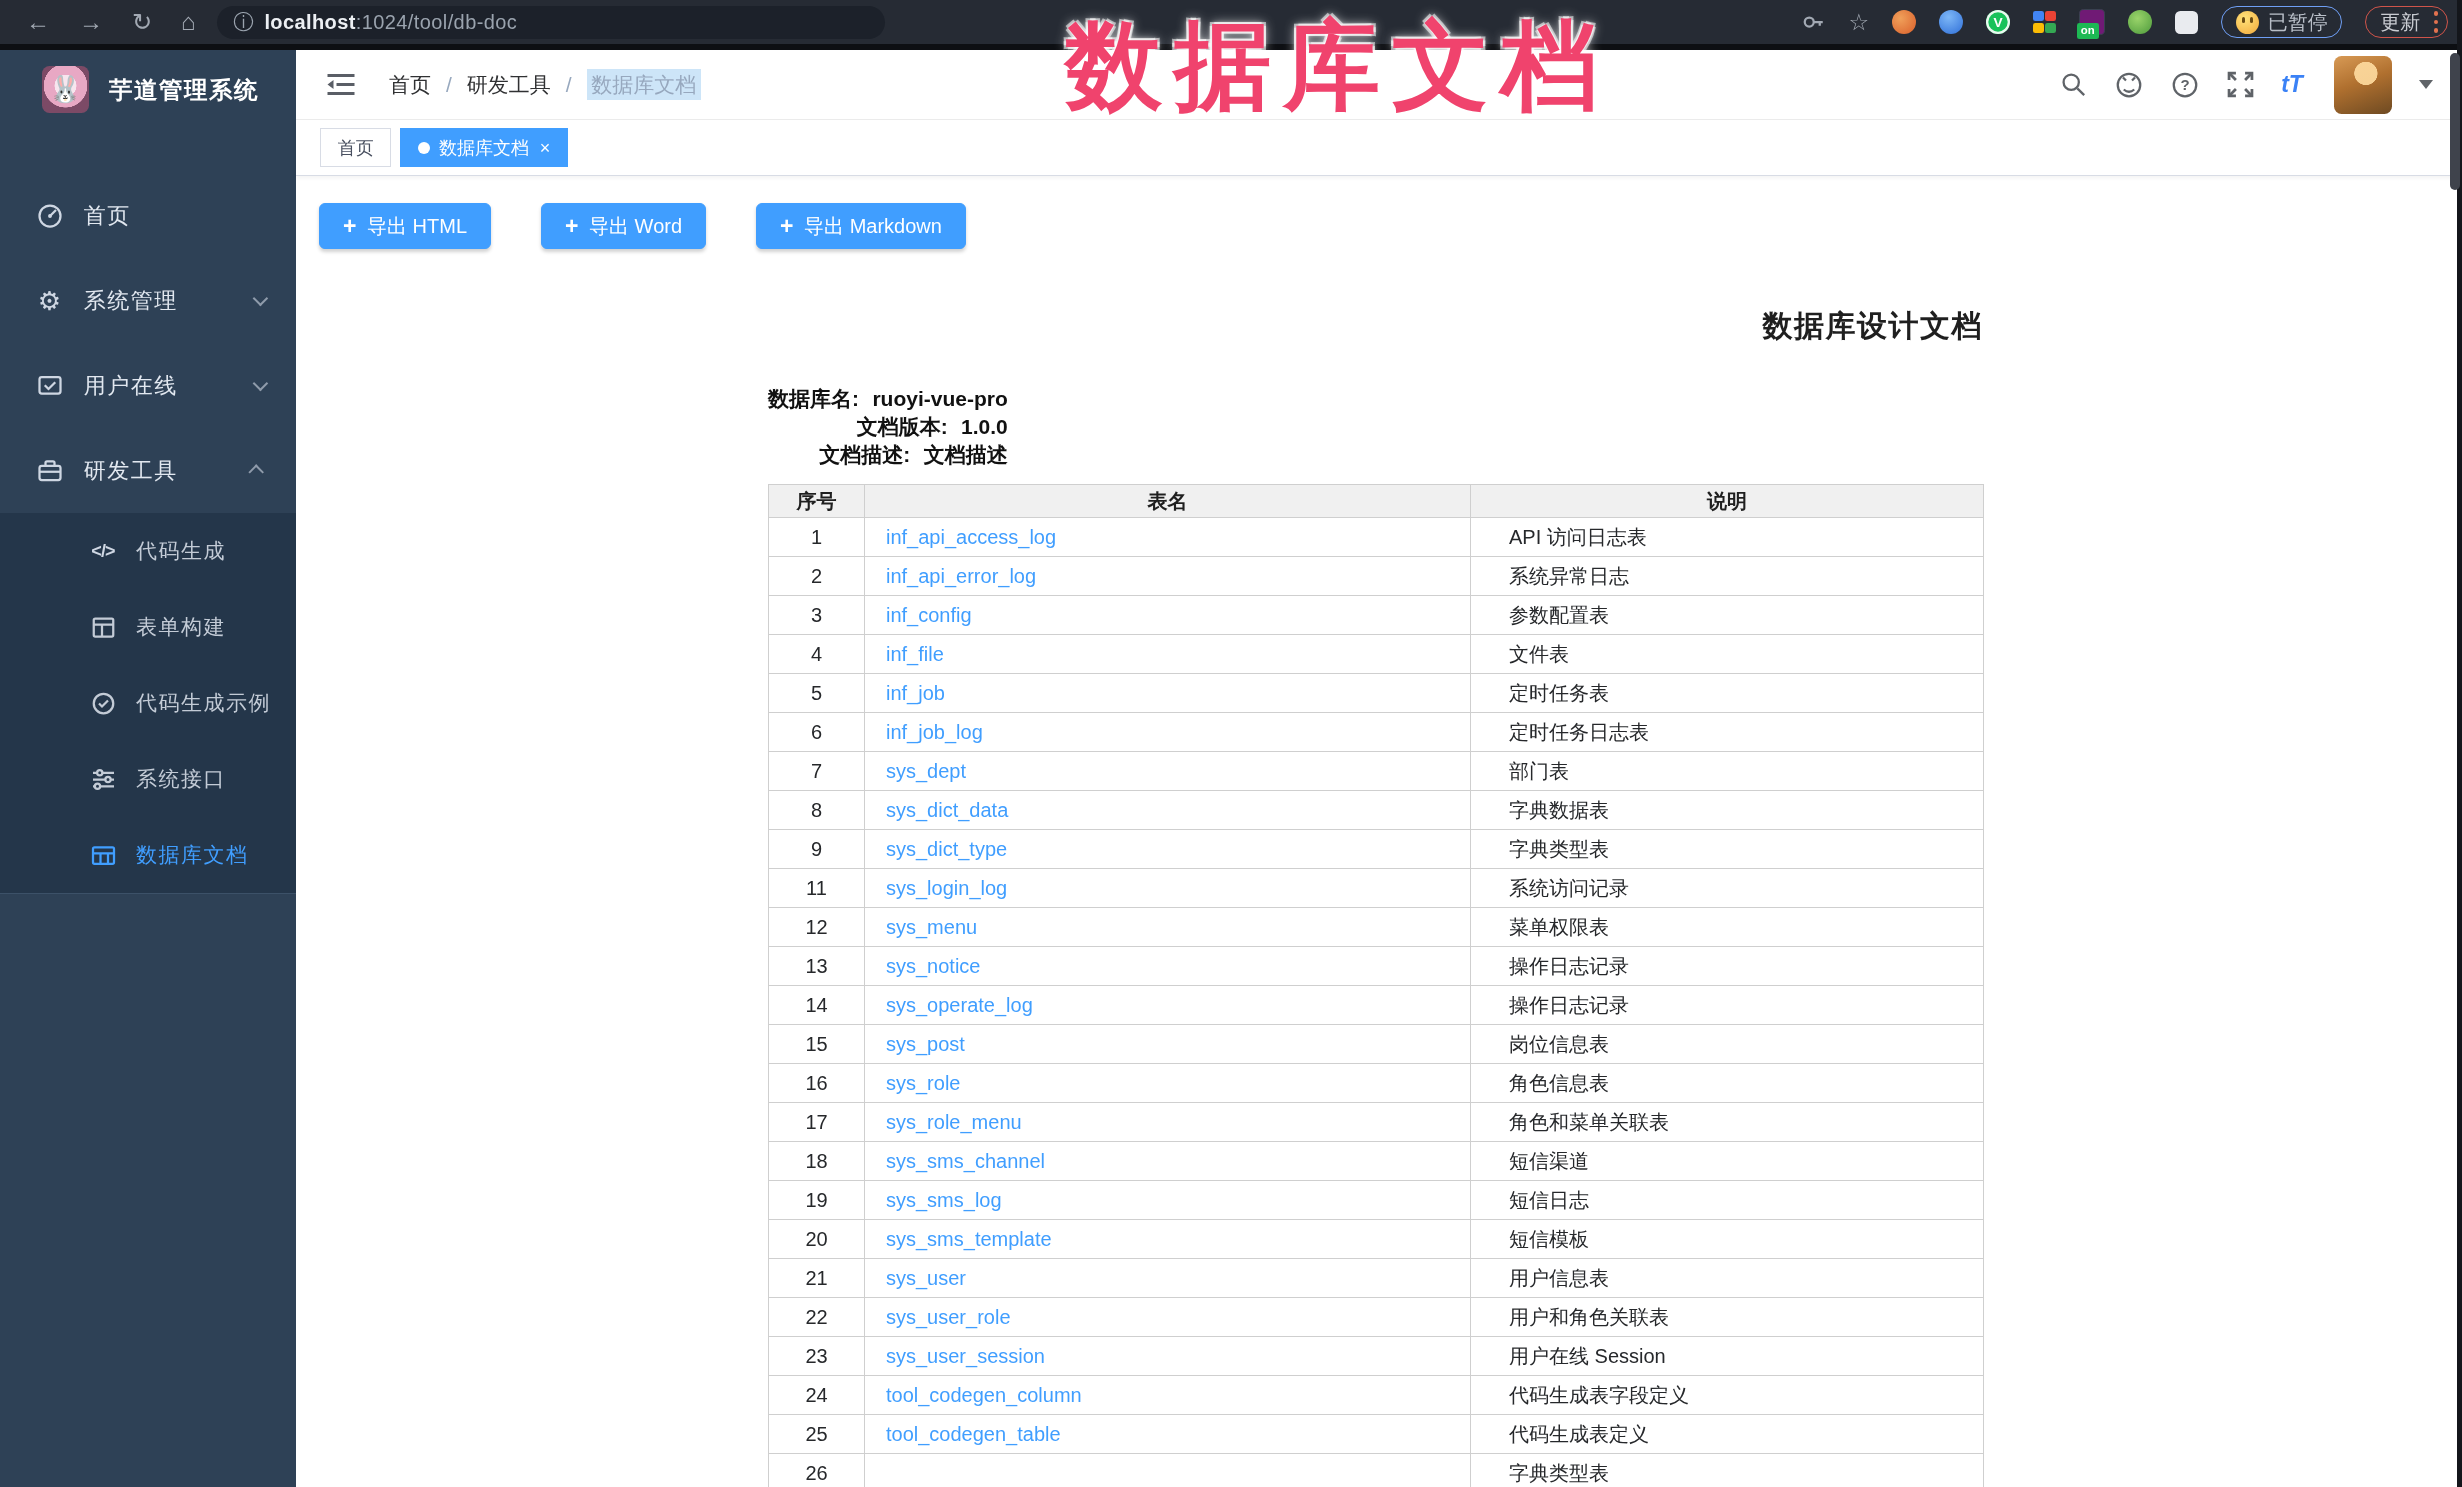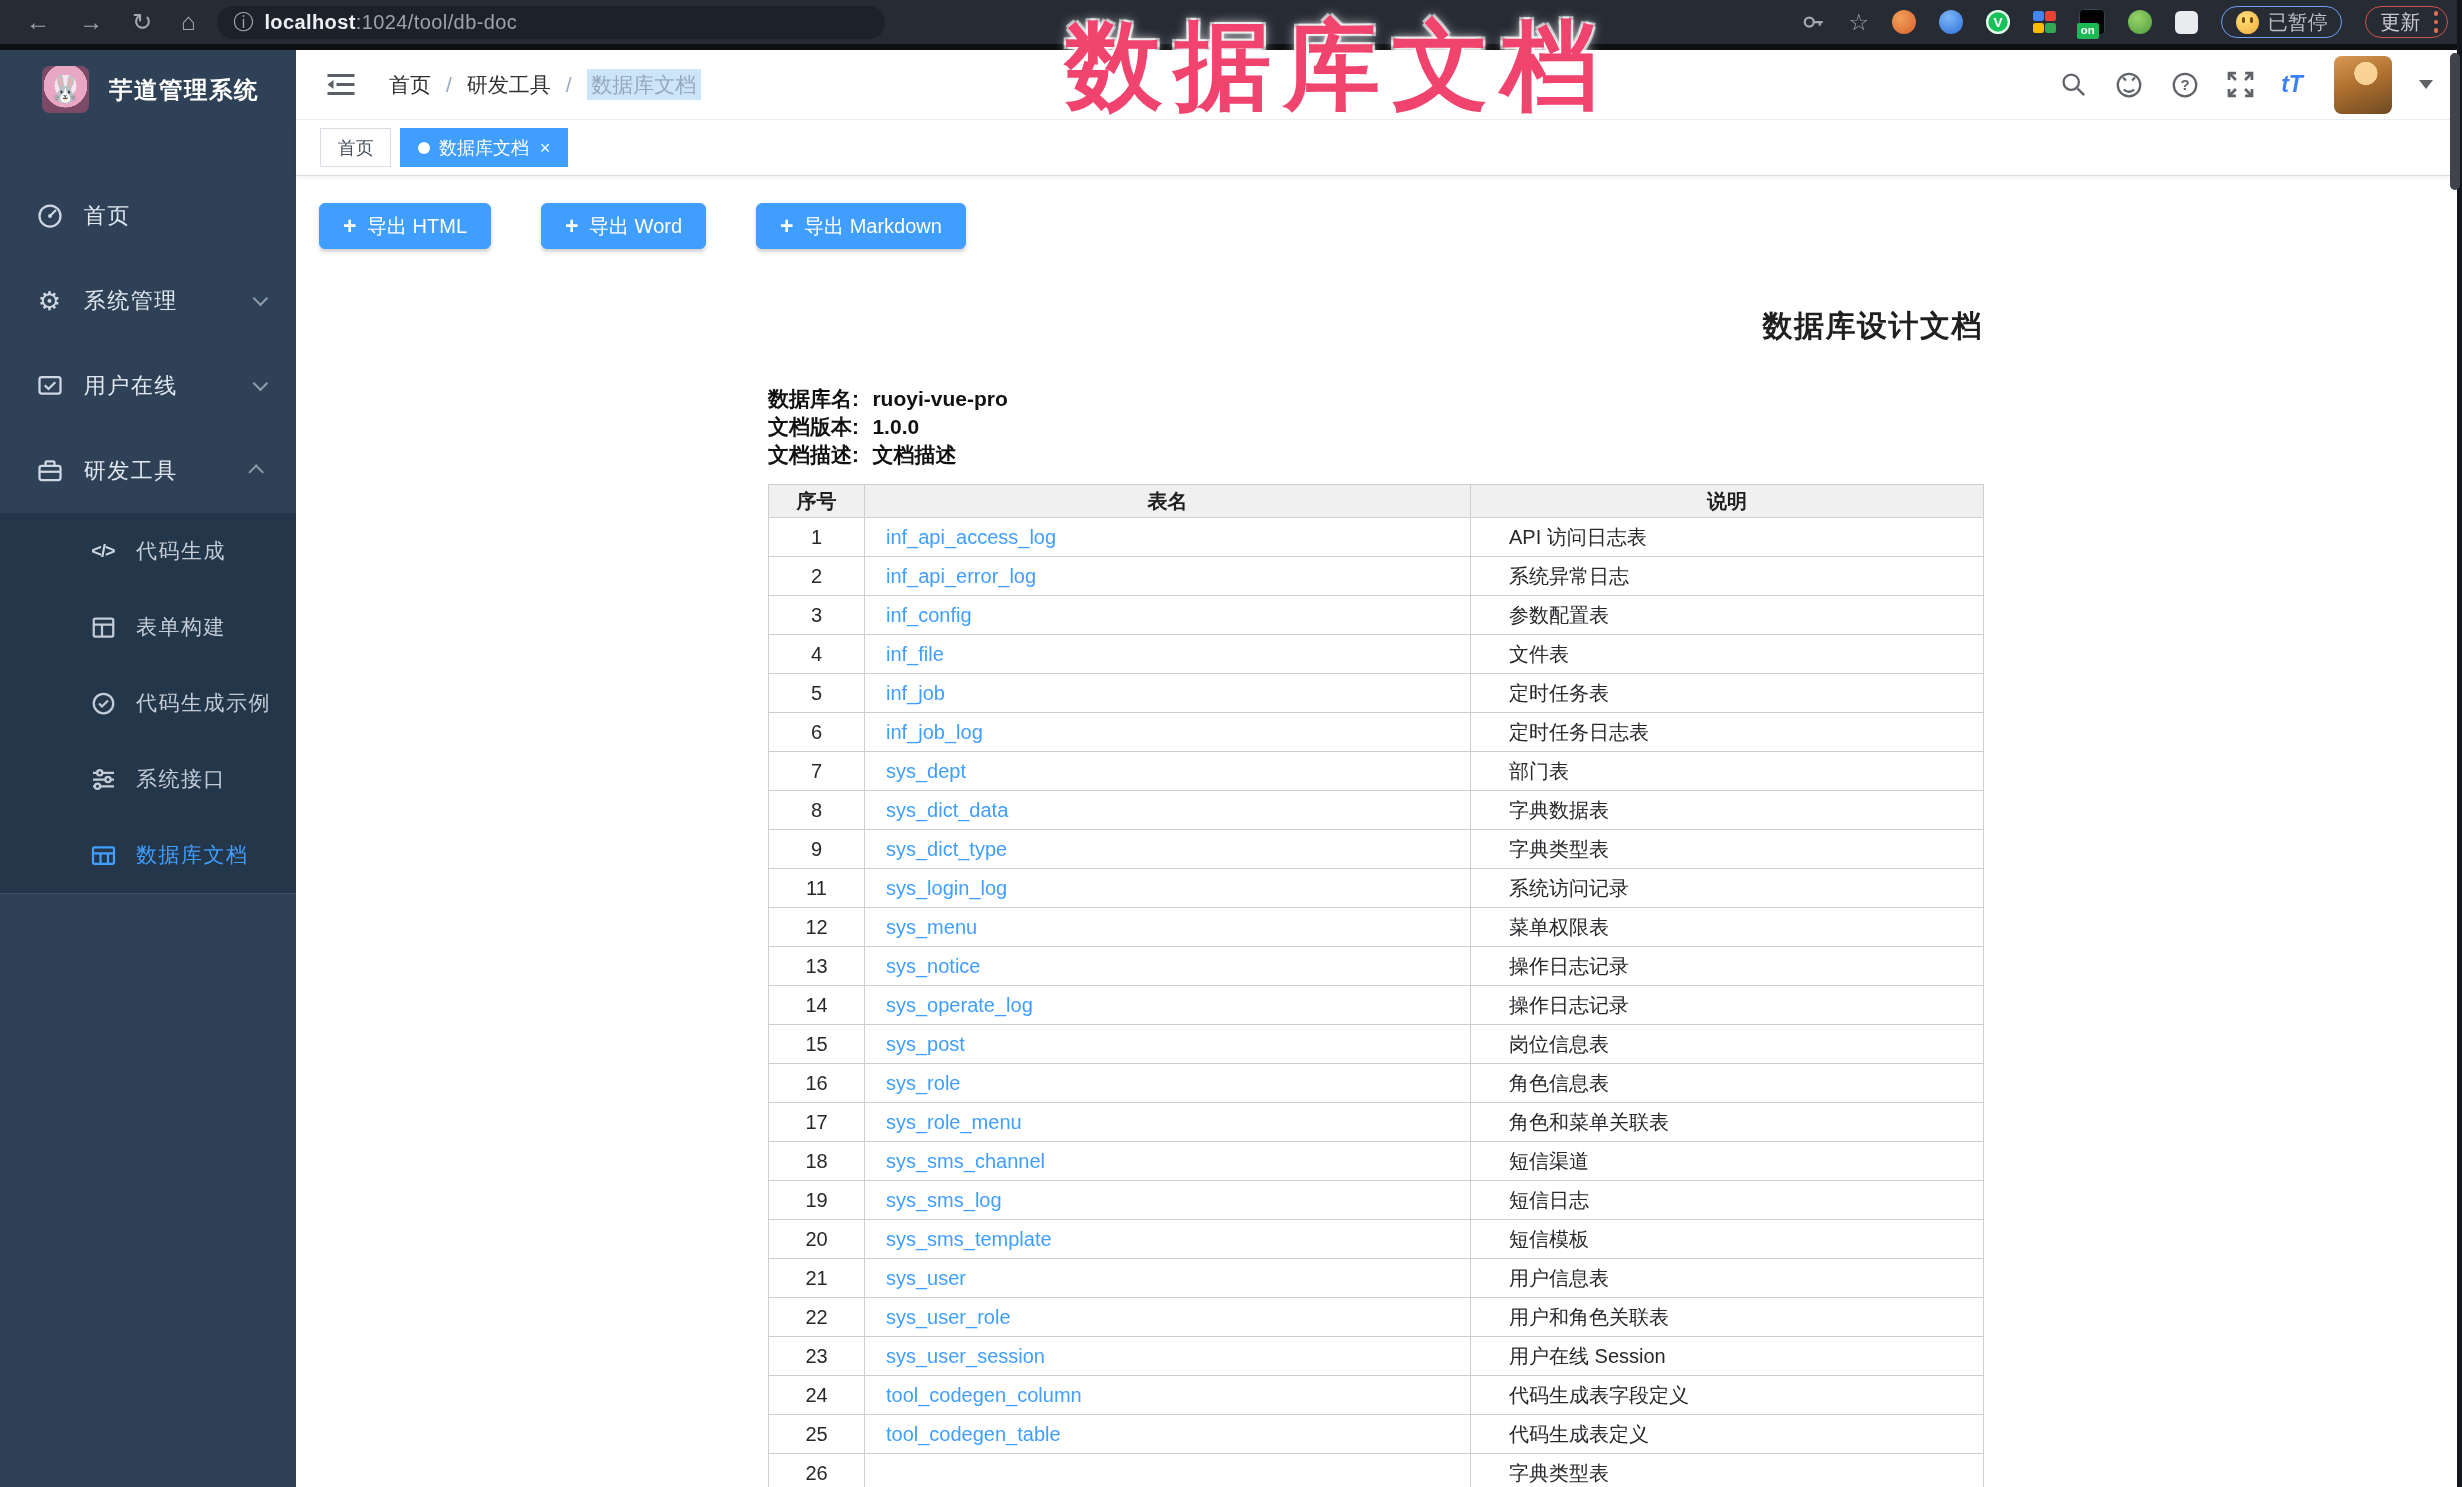--- a/index.html
+++ b/index.html
@@ -21,21 +21,21 @@
   .b-right { margin-left:auto; display:flex; align-items:center; gap:23px; margin-right:13.7px; }
   .b-right .glyph { font-size:23px; color:#a2a9b3; line-height:1; }
   .ext-dot { width:24px; height:24px; border-radius:50%; }
   .ext-orange { background:radial-gradient(circle at 35% 35%, #f0a05a, #d95f2b); }
   .ext-blue { background:radial-gradient(circle at 40% 30%, #7db7f7, #2f6fd8); }
   .ext-greenv { background:#18c25a; color:#fff; font-size:13.7px; font-weight:bold;
     display:flex; align-items:center; justify-content:center;
     box-shadow:0 0 0 2.3px #e9f9ef inset; }
   .ext-grid { width:23px; height:23px; display:grid; grid-template-columns:10.6px 10.6px; gap:1.5px; }
   .ext-grid i { width:10.6px; height:10.6px; border-radius:2.3px; }
-  .ext-on { width:26px; height:26px; background:#000000; border-radius:4.6px; position:relative;
+  .ext-on { width:26px; height:26px; background:#701a75; border-radius:4.6px; position:relative;
     border:0.8px solid #3a4150; }
   .ext-on b { position:absolute; left:-3px; bottom:-4.6px; background:#1db954; color:#fff;
     font-size:11.4px; font-weight:bold; padding:0.8px 3.8px; border-radius:2.3px; line-height:1.2; }
   .ext-green2 { background:radial-gradient(circle at 40% 35%, #9ad46a, #4d9a3c); }
   .ext-white { width:23px; height:23px; background:#e9ebef; border-radius:5.3px; }
   .pill { height:32px; border-radius:16px; display:flex; align-items:center; padding:0 13.7px; gap:9px; }
   .pill-paused { border:1.5px solid #6f9ff5; }
   .emoji-face { width:23px; height:23px; border-radius:50%;
     background:radial-gradient(circle at 38% 32%, #ffe27a, #f2a93b); position:relative; }
   .emoji-face::before, .emoji-face::after { content:""; position:absolute; top:6.8px; width:3px; height:5.3px;
@@ -107,21 +107,21 @@
 
   .export-row { position:absolute; left:23px; top:153px; display:flex; gap:50px; }
   .btn { height:46px; border-radius:6px; background:#409eff; color:#fff; border:0.8px solid #409eff;
     display:inline-flex; align-items:center; padding:0 23px; font-size:20px; cursor:pointer;
     box-shadow:0 2.3px 3.8px rgba(0,0,0,.18); }
   .btn .plus { font-size:23px; margin-right:10.6px; font-weight:bold; }
 
   .doc-title { position:absolute; left:472px; top:256px; width:1215px; text-align:right;
     font-size:30px; font-weight:bold; color:#1f1f1f; letter-spacing:1.5px; }
   .doc-meta { position:absolute; left:472px; top:335px; font-size:21px; color:#111;
-    line-height:28px; font-weight:bold; }
+    line-height:28px; font-weight:bold;text-align:right; }
   .doc-meta .mv { margin-left:7.6px; }
 
   table.db { position:absolute; left:472px; top:434px; width:1215px; border-collapse:collapse;
     table-layout:fixed; }
   table.db th, table.db td { border:0.8px solid #cfcfcf; font-size:20px; }
   table.db th { height:33px; background:#f0f0f0; font-weight:bold; color:#1f1f1f; }
   table.db td { height:39px; color:#26282b; }
   col.c1 { width:96px; } col.c2 { width:606px; } col.c3 { width:513px; }
   td.num { text-align:center; }
   td.name { padding-left:21px; }

